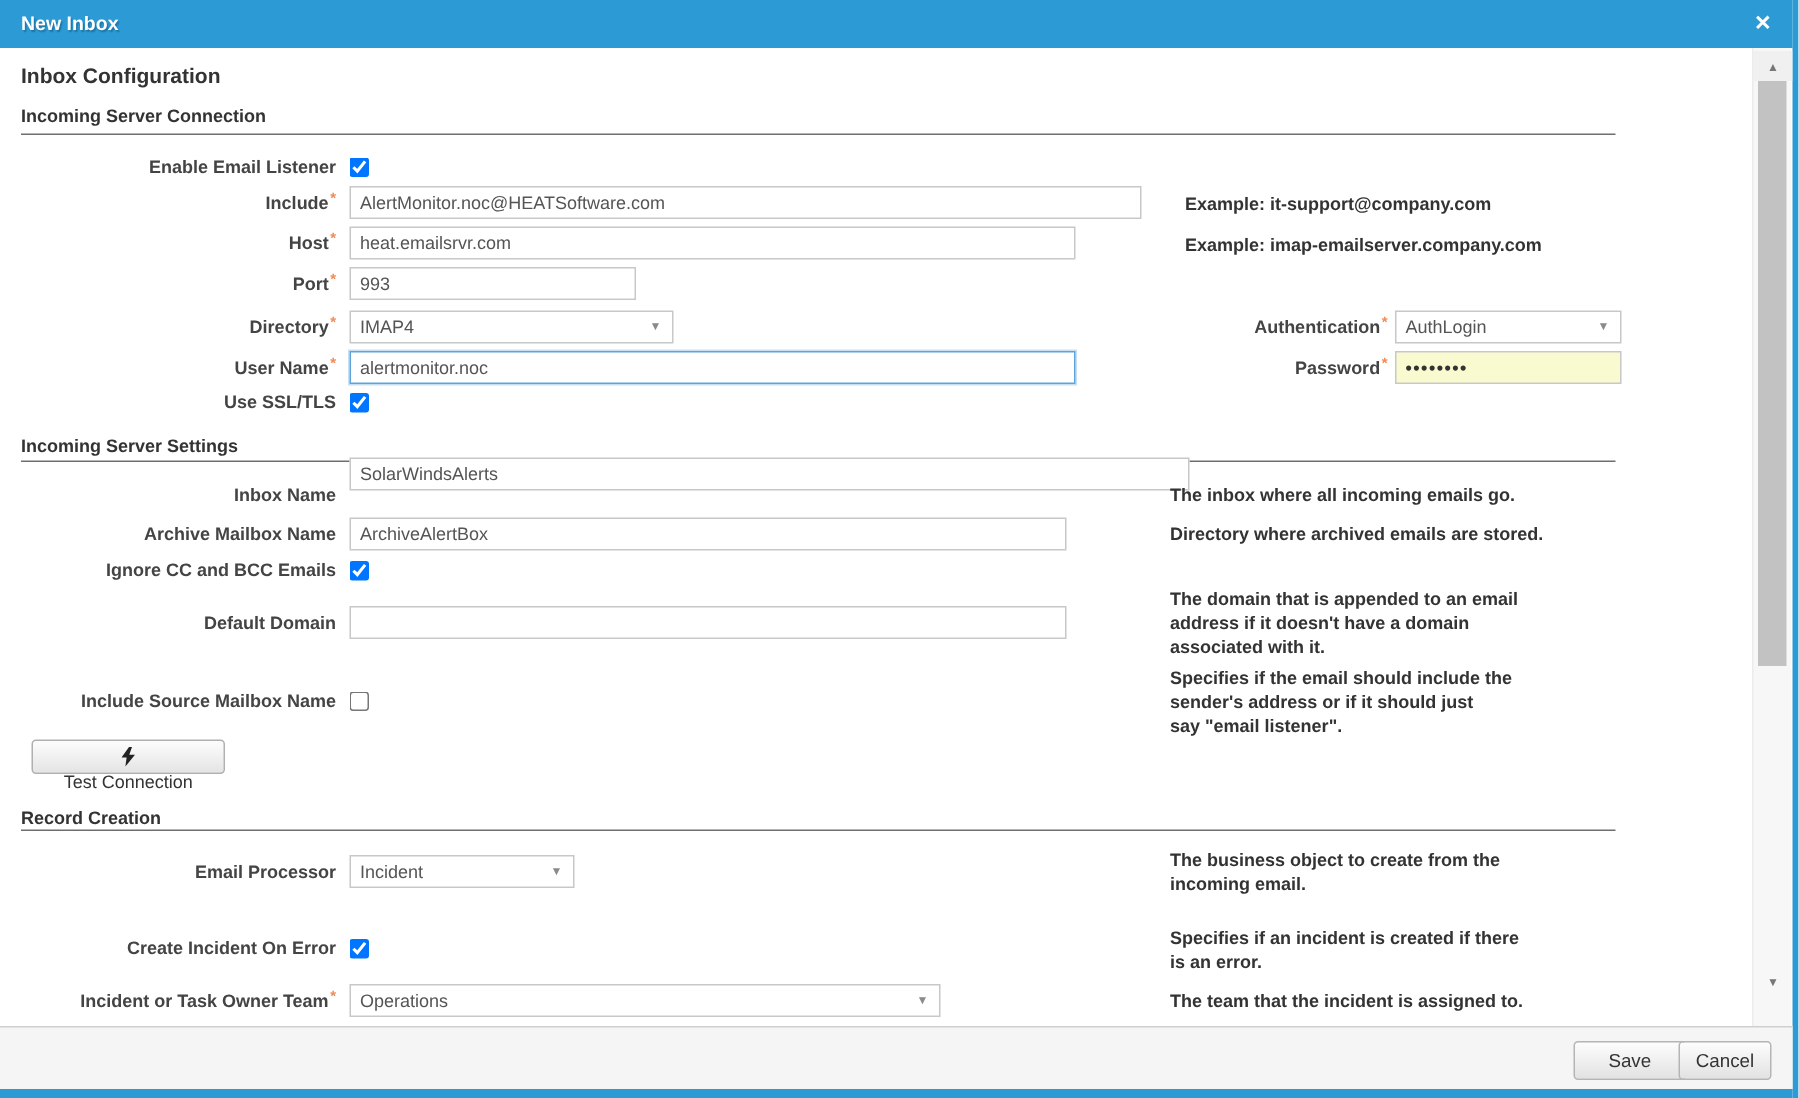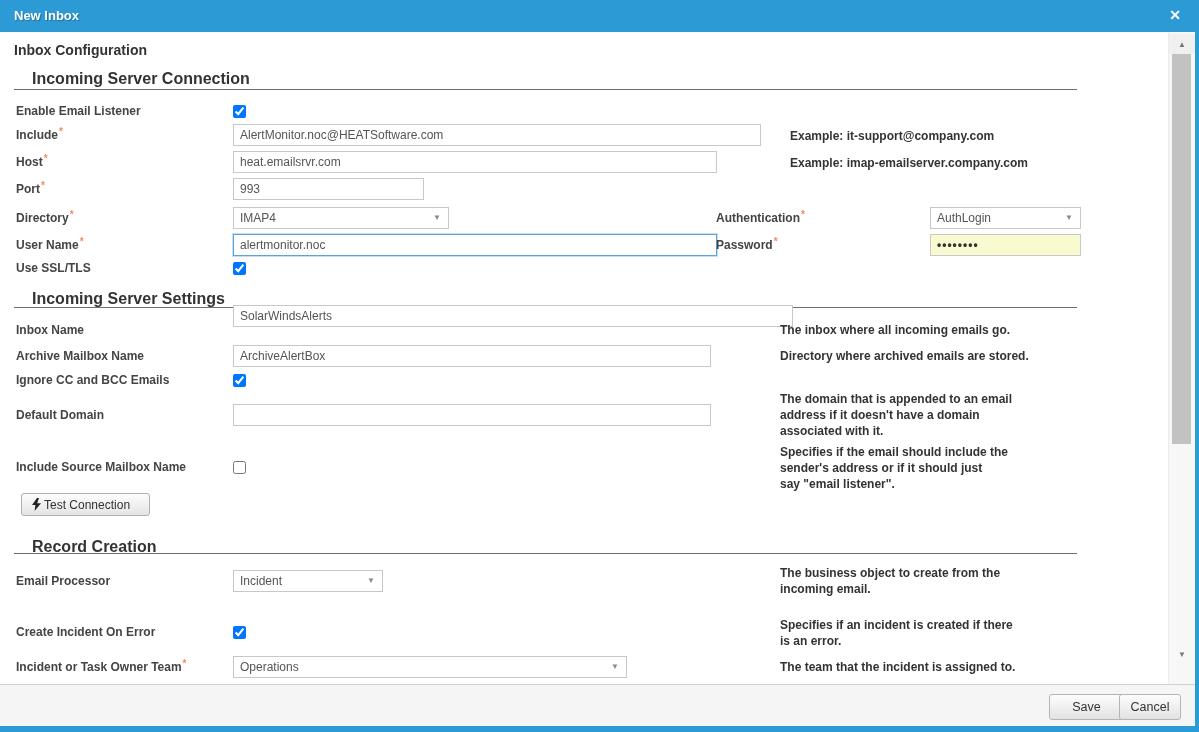--- a/index.html
+++ b/index.html
@@ -25,27 +25,27 @@
   .titlebar .close {
     position: absolute; right: 18px; top: 7px;
     color: #ffffff; font-size: 14px; font-weight: bold;
     cursor: pointer; line-height: 16px;
   }
   
   .page-heading {
     position: absolute; left: 14px; top: 42px;
     font-size: 14px; font-weight: bold; color: #333;
   }
-  .sec-title { position: absolute; left: 32px; font-size: 16px; font-weight: bold; color: #333; }
+  .sec-title { position: absolute; left: 14px; font-size: 12px; font-weight: bold; color: #333; }
   .sec-rule { position: absolute; left: 14px; width: 1063px; height: 0; border-top: 1px solid #6e6e6e; }
   
   .lbl {
     position: absolute; left: 0; width: 224px;
-    text-align: left; font-size: 12px; font-weight: bold; color: #444;
-    line-height: 14px; white-space: nowrap; padding-left: 16px;
+    text-align: right; font-size: 12px; font-weight: bold; color: #444;
+    line-height: 14px; white-space: nowrap;
   }
   .req { color: #f28b54; font-size: 10px; position: relative; top: -4px; margin-left: 1px; }
   
   .inp {
     position: absolute; height: 22px;
     border: 1px solid #c8c8c8; background: #fff;
     font-family: "Liberation Sans", sans-serif;
     font-size: 12px; color: #555; padding: 0 6px;
   }
   .inp.focused {
@@ -76,21 +76,21 @@
   }
   .example { left: 790px; white-space: nowrap; }
   
   .btn-test {
     position: absolute; left: 21px; top: 493px;
     width: 129px; height: 23px;
     border: 1px solid #b0b0b0; border-radius: 3px;
     background: linear-gradient(#fdfdfd, #e4e4e4);
     display: flex; align-items: center; justify-content: flex-start;
     gap: 3px; padding: 4px 10px;
-    font-size: 12px; color: #333; cursor: pointer;
+    font-size: 12px; color: #333; cursor: pointer; flex-direction: column;
   }
   .btn-test svg { flex: 0 0 auto; }
   
   .scrollbar {
     position: absolute; left: 1168px; top: 32px; width: 26px; height: 652px;
     background: #f7f7f7; border-left: 1px solid #ececec;
   }
   .sb-btn {
     position: absolute; left: 0; width: 26px; height: 20px;
     background: #f0f0f0; color: #777; font-size: 8px;

